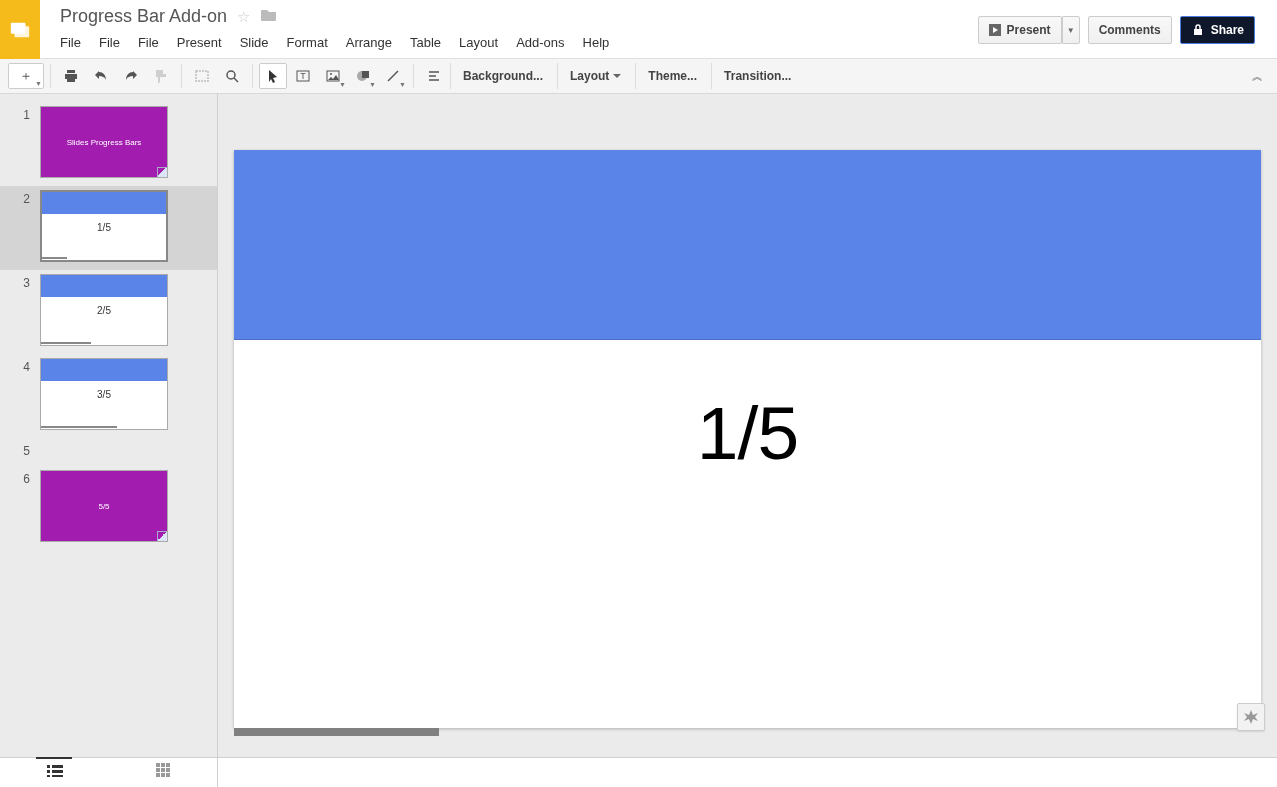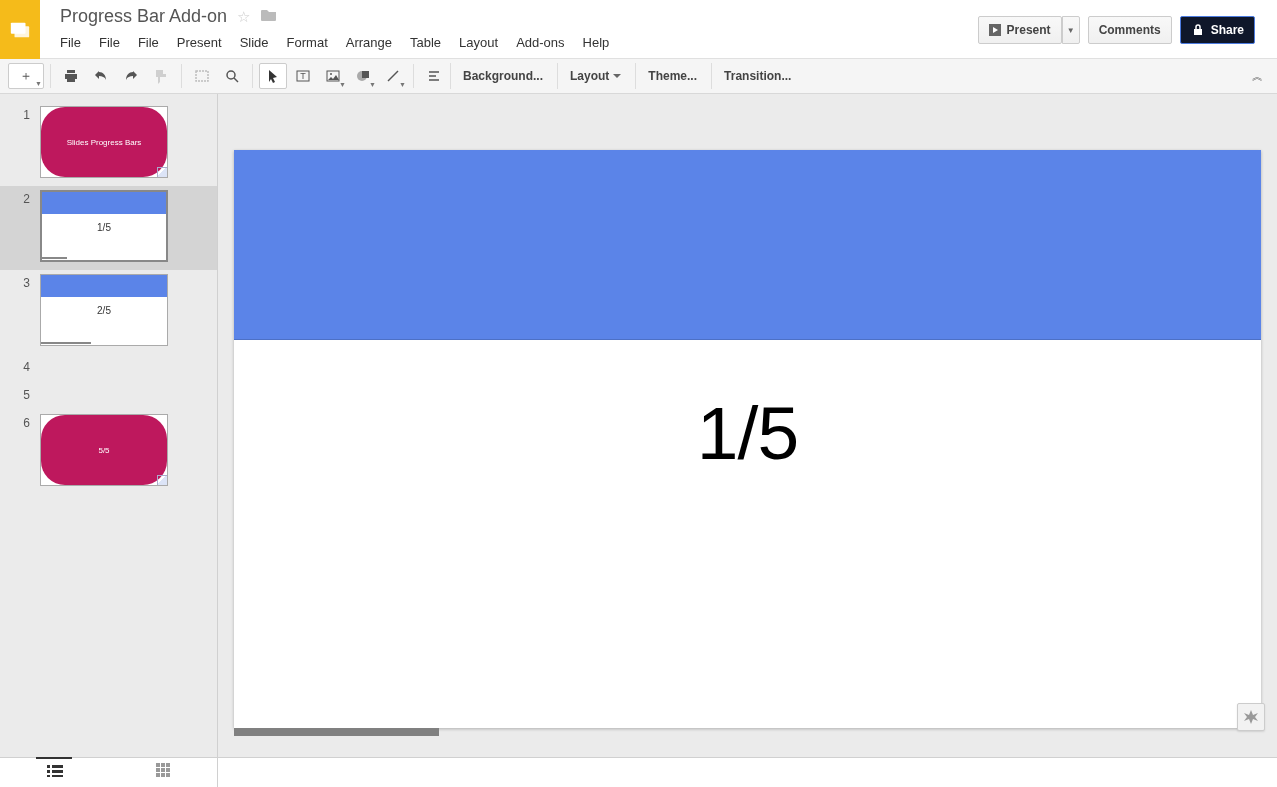--- a/index.html
+++ b/index.html
@@ -30,21 +30,21 @@
 .tb-spacer { flex: 1; }
 .collapse-icon { font-size: 11px; color: #666; padding-right: 6px; }
 
 .workspace { display: flex; height: calc(787px - 59px - 35px - 30px); }
 .filmstrip { width: 218px; background: #ebebeb; border-right: 1px solid #d0d0d0; overflow-y: auto; padding-top: 8px; }
 .thumb-row { display: flex; align-items: flex-start; padding: 4px 10px 8px 10px; }
 .thumb-row.selected { background: #d4d4d4; }
 .thumb-num { width: 30px; text-align: right; padding-right: 10px; font-size: 12px; color: #555; padding-top: 2px; }
 .thumb { width: 128px; height: 72px; background: #fff; border: 1px solid #aaa; position: relative; overflow: hidden; }
 .thumb-row.selected .thumb { border: 2px solid #888; }
-.thumb .blue-full { position: absolute; inset: 0; background: #be185d; display: flex; align-items: center; justify-content: center; color: #fff; font-size: 8px; border-radius: 24px; }
+.thumb .blue-full { position: absolute; inset: 0; background: #a21caf; display: flex; align-items: center; justify-content: center; color: #fff; font-size: 8px; }
 .thumb .blue-top { position: absolute; top: 0; left: 0; right: 0; height: 22px; background: #5b84e8; }
 .thumb .thumb-text { position: absolute; top: 30px; left: 0; right: 0; text-align: center; font-size: 10px; color: #333; }
 .thumb .progress { position: absolute; bottom: 1px; left: 0; height: 2px; background: #888; }
 .thumb .dog-ear { position: absolute; bottom: 0; right: 0; width: 10px; height: 10px; background: linear-gradient(135deg, transparent 50%, #dce4f7 50%); }
 .thumb .dog-ear::after { content:''; position:absolute; inset:0; border-top:1px solid #aac; border-left:1px solid #aac; }
 
 .canvas-area { flex: 1; background: #ebebeb; display: flex; align-items: flex-start; justify-content: center; padding-top: 56px; position: relative; }
 .slide { width: 1027px; height: 578px; background: #fff; box-shadow: 0 1px 3px rgba(0,0,0,0.25); position: relative; }
 .slide .slide-blue-top { position: absolute; top: 0; left: 0; right: 0; height: 190px; background: #5b84e8; border-bottom: 1px solid rgba(0,0,0,0.15); }
 .slide .slide-text { position: absolute; top: 240px; left: 0; right: 0; text-align: center; font-size: 75px; color: #000; font-family: Arial; letter-spacing: -1px; }
@@ -219,20 +219,25 @@
       <div class="thumb-row">
         <div class="thumb-num">3</div>
         <div class="thumb">
           <div class="blue-top"></div>
           <div class="thumb-text">2/5</div>
           <div class="progress" style="width: 40%;"></div>
         </div>
       </div>
       <div class="thumb-row">
         <div class="thumb-num">4</div>
+        <div class="thumb">
+          <div class="blue-top"></div>
+          <div class="thumb-text">3/5</div>
+          <div class="progress" style="width: 60%;"></div>
+        </div>
       </div>
       <div class="thumb-row">
         <div class="thumb-num">5</div>
       </div>
       <div class="thumb-row">
         <div class="thumb-num">6</div>
         <div class="thumb">
           <div class="blue-full">5/5</div>
           <div class="dog-ear"></div>
         </div>

